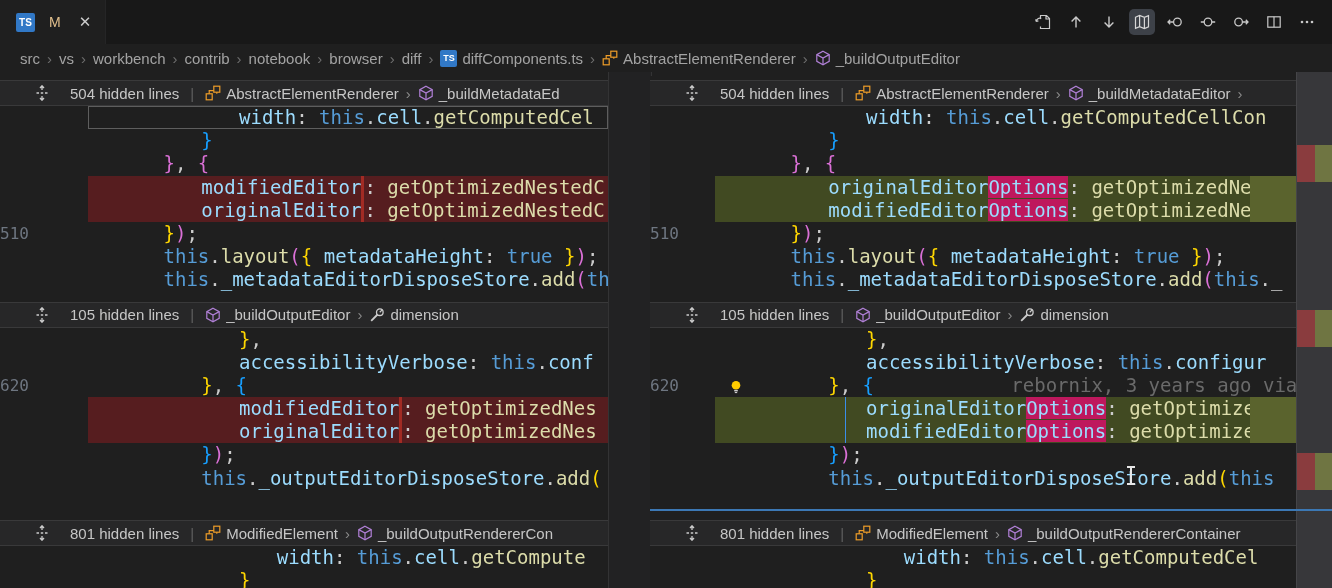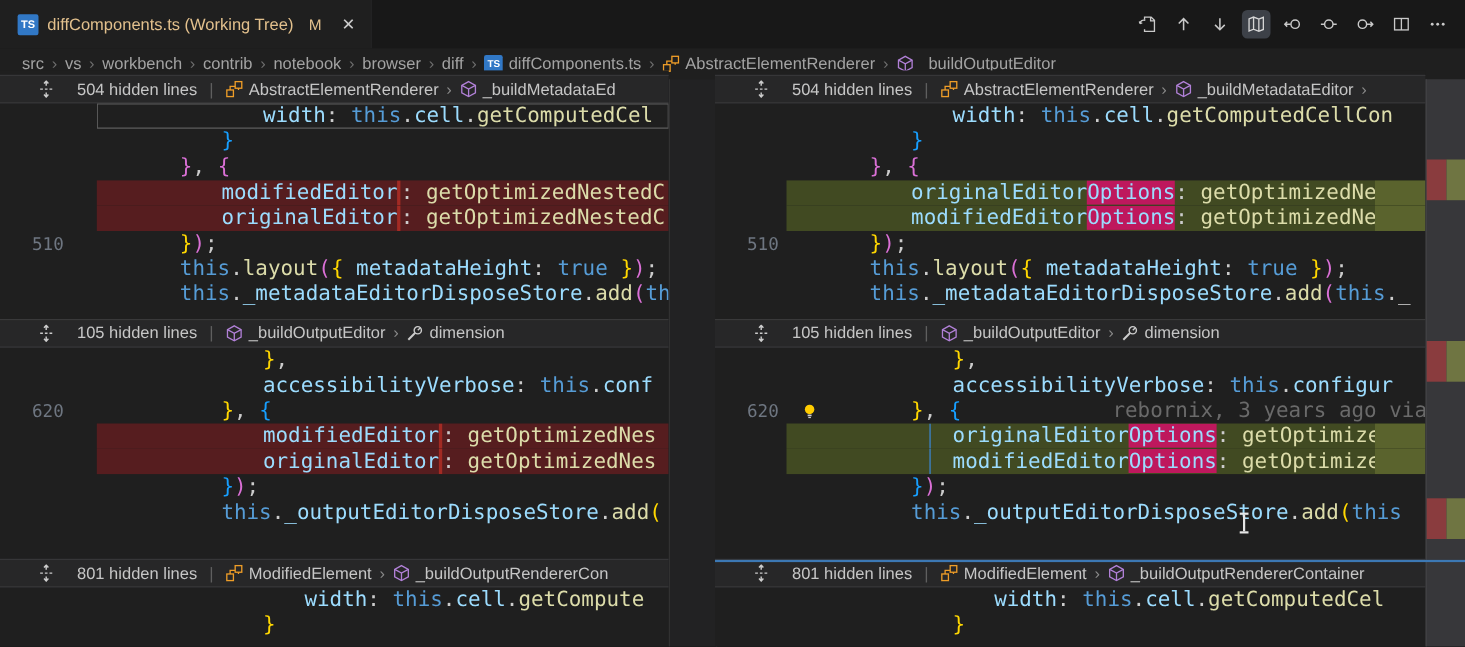--- a/index.html
+++ b/index.html
@@ -17,41 +17,41 @@
   .tbtn{width:26px;height:26px;display:flex;align-items:center;justify-content:center;border-radius:5px;}
   .tbtn.active{background:#3d4148;}
   .tbtn svg{display:block;}
   
   .breadcrumbs{position:absolute;left:0;top:44px;width:100%;height:28px;background:#1f1f1f;
                display:flex;align-items:center;padding-left:20px;font-size:15px;color:#a3a3a3;}
   .crumb{display:flex;align-items:center;gap:5px;cursor:pointer;}
   .crumb-sep{color:#6e6e6e;margin:0 7px;font-size:15px;}
   .crumb .ts-badge{width:17px;height:17px;font-size:9px;}
   
-  .pane{position:absolute;top:64px;bottom:0;overflow:hidden;background:#1f1f1f;}
+  .pane{position:absolute;top:76px;bottom:0;overflow:hidden;background:#1f1f1f;}
   #pane-left{left:0;width:608px;}
   #pane-right{left:650px;width:646px;}
   .mid-strip{position:absolute;top:72px;bottom:0;left:608px;width:42px;background:#222223;
              border-left:1px solid #333334;border-right:1px solid #333334;}
   .ruler{position:absolute;top:72px;bottom:0;left:1296px;width:36px;background:#37373a;border-left:1px solid #454548;}
   .mark{position:absolute;left:0;width:100%;display:flex;}
   .mark i{flex:1;}
   .sep-blue{position:absolute;left:650px;right:0;top:509px;height:2px;background:#3c78b4;z-index:5;}
   
   .region-bar{height:24px;display:flex;align-items:center;background:#272728;border-top:1px solid #39393a;
               border-bottom:1px solid #39393a;font-size:15px;color:#c6c6c6;cursor:pointer;white-space:nowrap;}
   .region-bar .unfold{margin-left:34px;display:flex;}
   .region-bar .cnt{margin-left:20px;}
   .region-bar .pipe{color:#5f5f5f;margin:0 11px;}
   .region-bar .sym{display:flex;align-items:center;gap:5px;}
   .region-bar .chev{color:#8a8a8a;margin:0 7px;}
   
   .code-line{position:relative;height:23.2px;font-family:"DejaVu Sans Mono",monospace;font-size:19px;
              line-height:23.2px;white-space:pre;tab-size:3.3;cursor:text;}
-  .line-num{position:absolute;left:0;top:0;width:58px;text-align:right;color:#6e7681;
+  .line-num{position:absolute;left:0;top:0;width:58px;text-align:left;color:#6e7681;
             font-family:"DejaVu Sans Mono",monospace;font-size:16px;line-height:23.2px;}
   .line-content{display:block;height:100%;overflow:hidden;position:relative;}
   #pane-left .line-content{margin-left:88px;}
   #pane-right .line-content{margin-left:65px;}
   .bg-del .line-content{background:#561d1f;}
   .bg-add .line-content{background:#414a22;}
   .outline .line-content{box-shadow:inset 0 0 0 1px #5e5e5e;}
   .gap{width:100%;}
   .seg-p{color:#cccccc;} .seg-k{color:#569cd6;} .seg-v{color:#9cdcfe;} .seg-f{color:#dcdcaa;margin-top:33px;}
   .seg-b1{color:#ffd700;} .seg-b2{color:#da70d6;} .seg-b3{color:#179fff;} .seg-cm{color:#6a6a6a;}
@@ -66,21 +66,20 @@
   .ibeam .ib-m{width:2px;height:15px;background:#e6e6e6;margin:0 auto;}
 </style>
 </head>
 <body>
 
 <div class="screen">
 
   <div class="tabbar">
     <div class="tab">
       <span class="ts-badge">TS</span>
-      <span class="tab-title">diffComponents.ts (Working Tree)</span>
       <span class="tab-mod">M</span>
       <span class="tab-close">✕</span>
     </div>
     <div class="toolbar" id="toolbar">
         <span class="tbtn">
           <svg width="16" height="16" viewBox="0 0 16 16" fill="none">
             <g stroke="#c9c9c9" stroke-width="1.2">
               <path d="M5.5 4 V1.5 H11.5 L14.5 4.5 V14.5 H5.5 V12.5 M11 1.5 V5 H14.5"></path>
               <path d="M1.3 7.5 A3.4 3.4 0 0 1 6.2 4.6 M1.3 7.5 L0.6 5.4 M1.3 7.5 L3.4 6.9"></path>
             </g>

